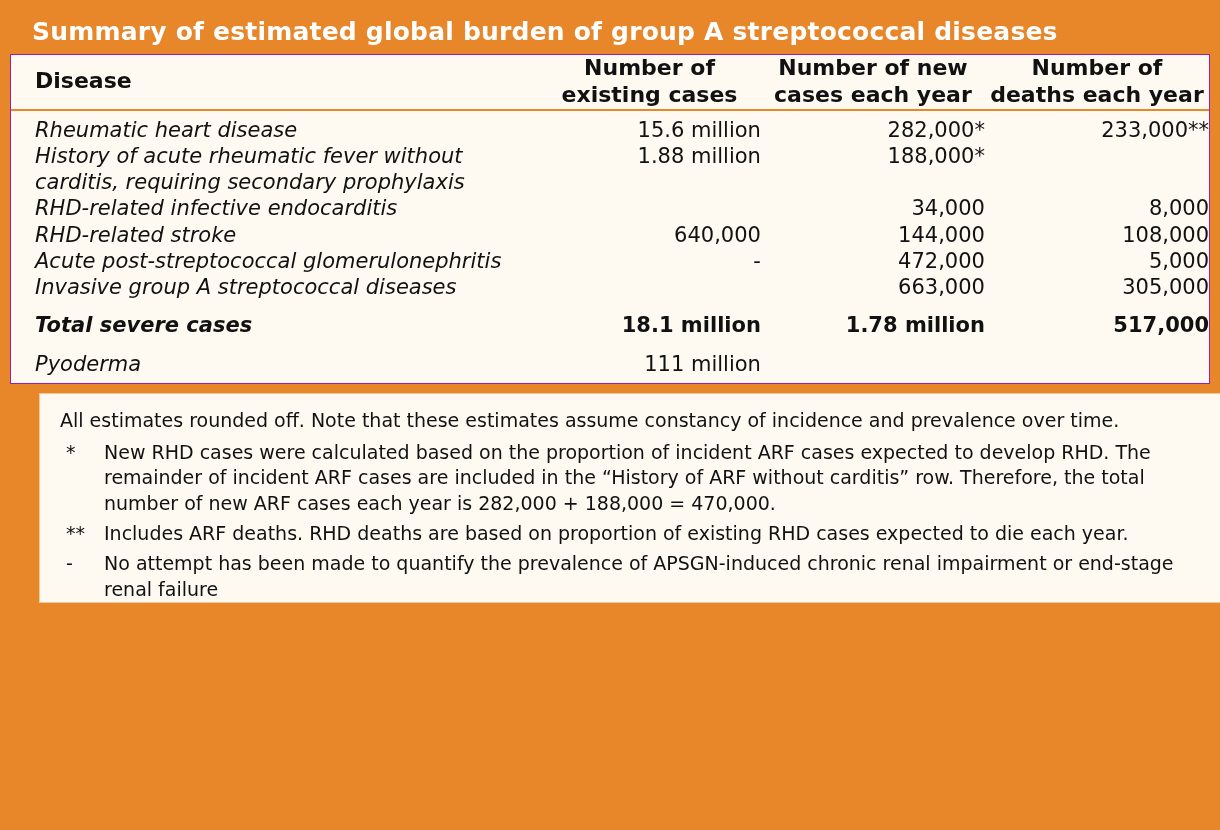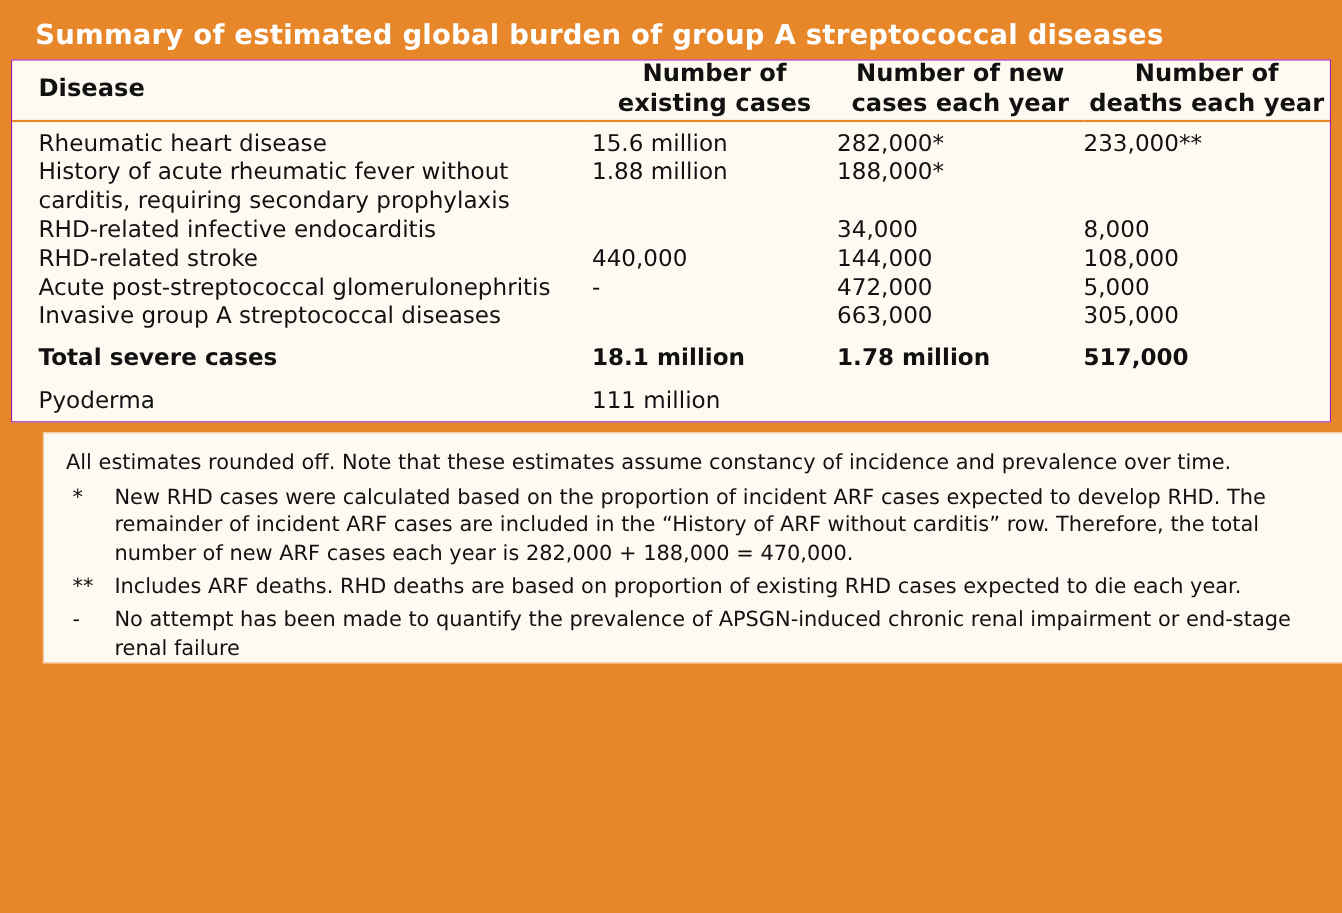--- a/index.html
+++ b/index.html
@@ -69,23 +69,24 @@
 
   .body-row td {
     font-size: 21px;
     color: #111;
     padding: 9px 10px 9px 10px;
     line-height: 1.25;
   }
   .body-row td.disease {
     text-align: left;
     padding-left: 24px;
+    font-style: italic;
   }
   .body-row td.num {
-    text-align: left;
+    text-align: right;
   }
   .body-row.total td {
     font-weight: bold;
     padding-top: 12px;
     padding-bottom: 12px;
   }
   .spacer-row td {
     height: 6px;
     padding: 0;
   }
@@ -176,21 +177,21 @@
 
         <tr class="body-row">
           <td class="disease">RHD-related infective endocarditis</td>
           <td class="num"></td>
           <td class="num">34,000</td>
           <td class="num">8,000</td>
         </tr>
 
         <tr class="body-row">
           <td class="disease">RHD-related stroke</td>
-          <td class="num">440,000</td>
+          <td class="num">640,000</td>
           <td class="num">144,000</td>
           <td class="num">108,000</td>
         </tr>
 
         <tr class="body-row">
           <td class="disease">Acute post-streptococcal glomerulonephritis</td>
           <td class="num">-</td>
           <td class="num">472,000</td>
           <td class="num">5,000</td>
         </tr>

